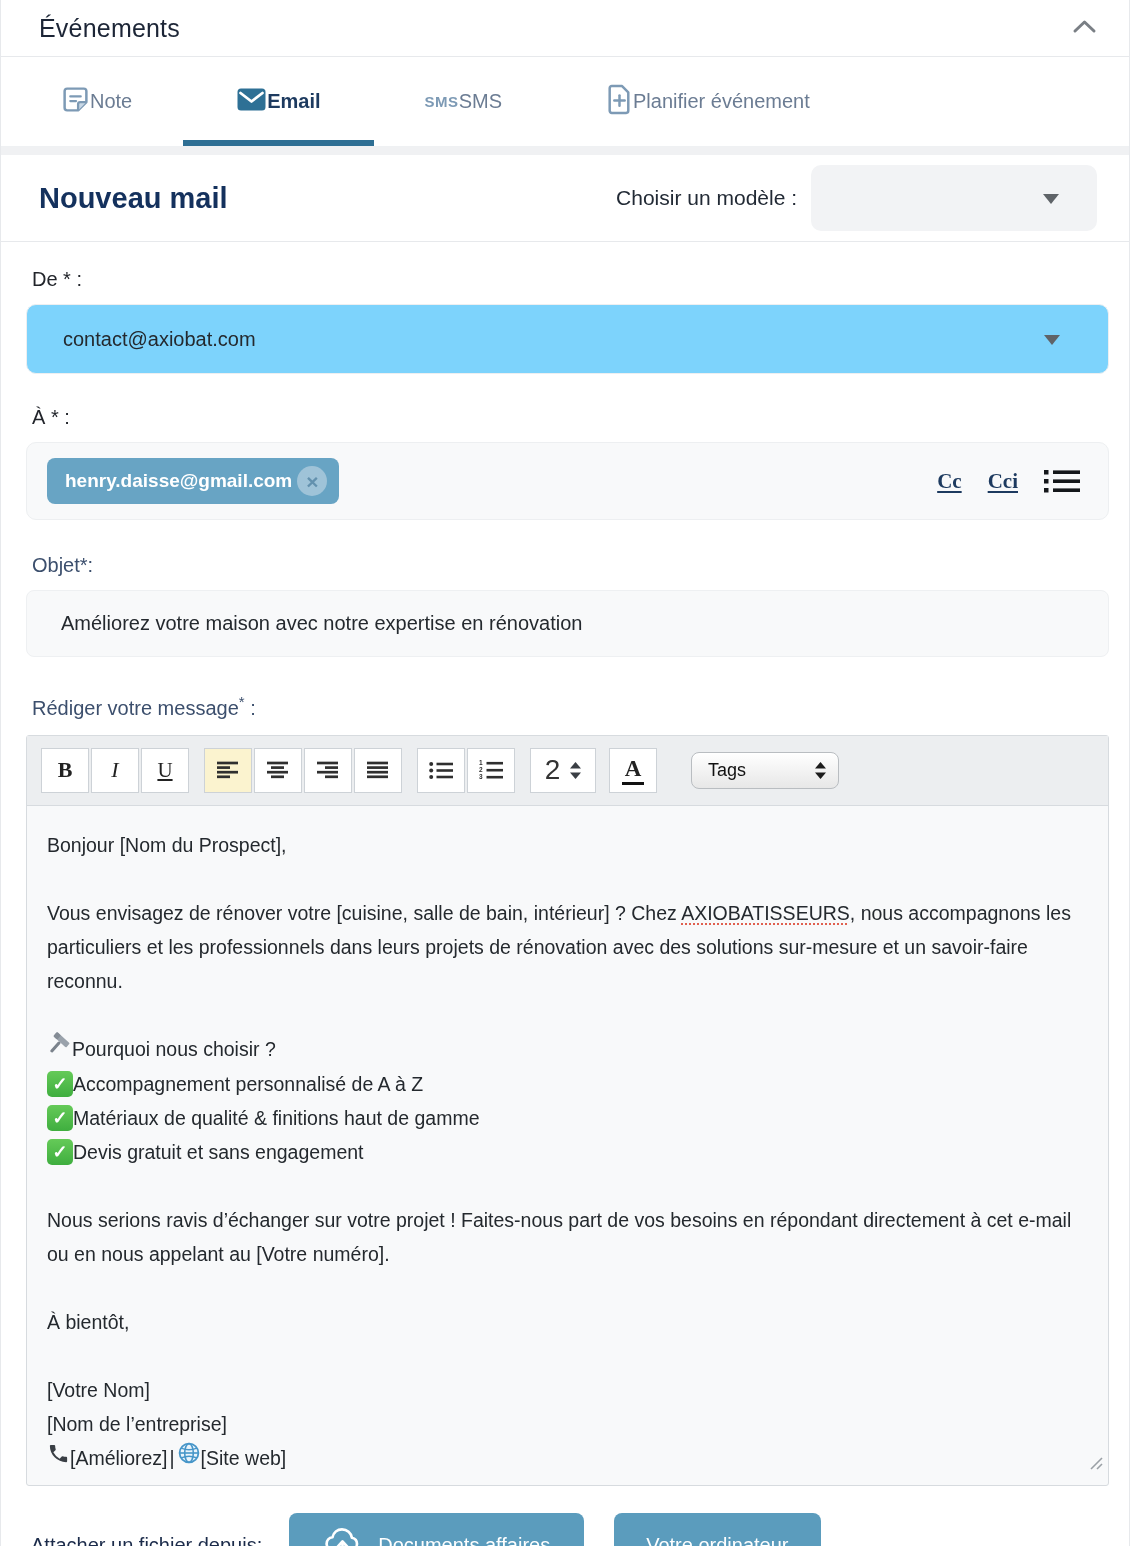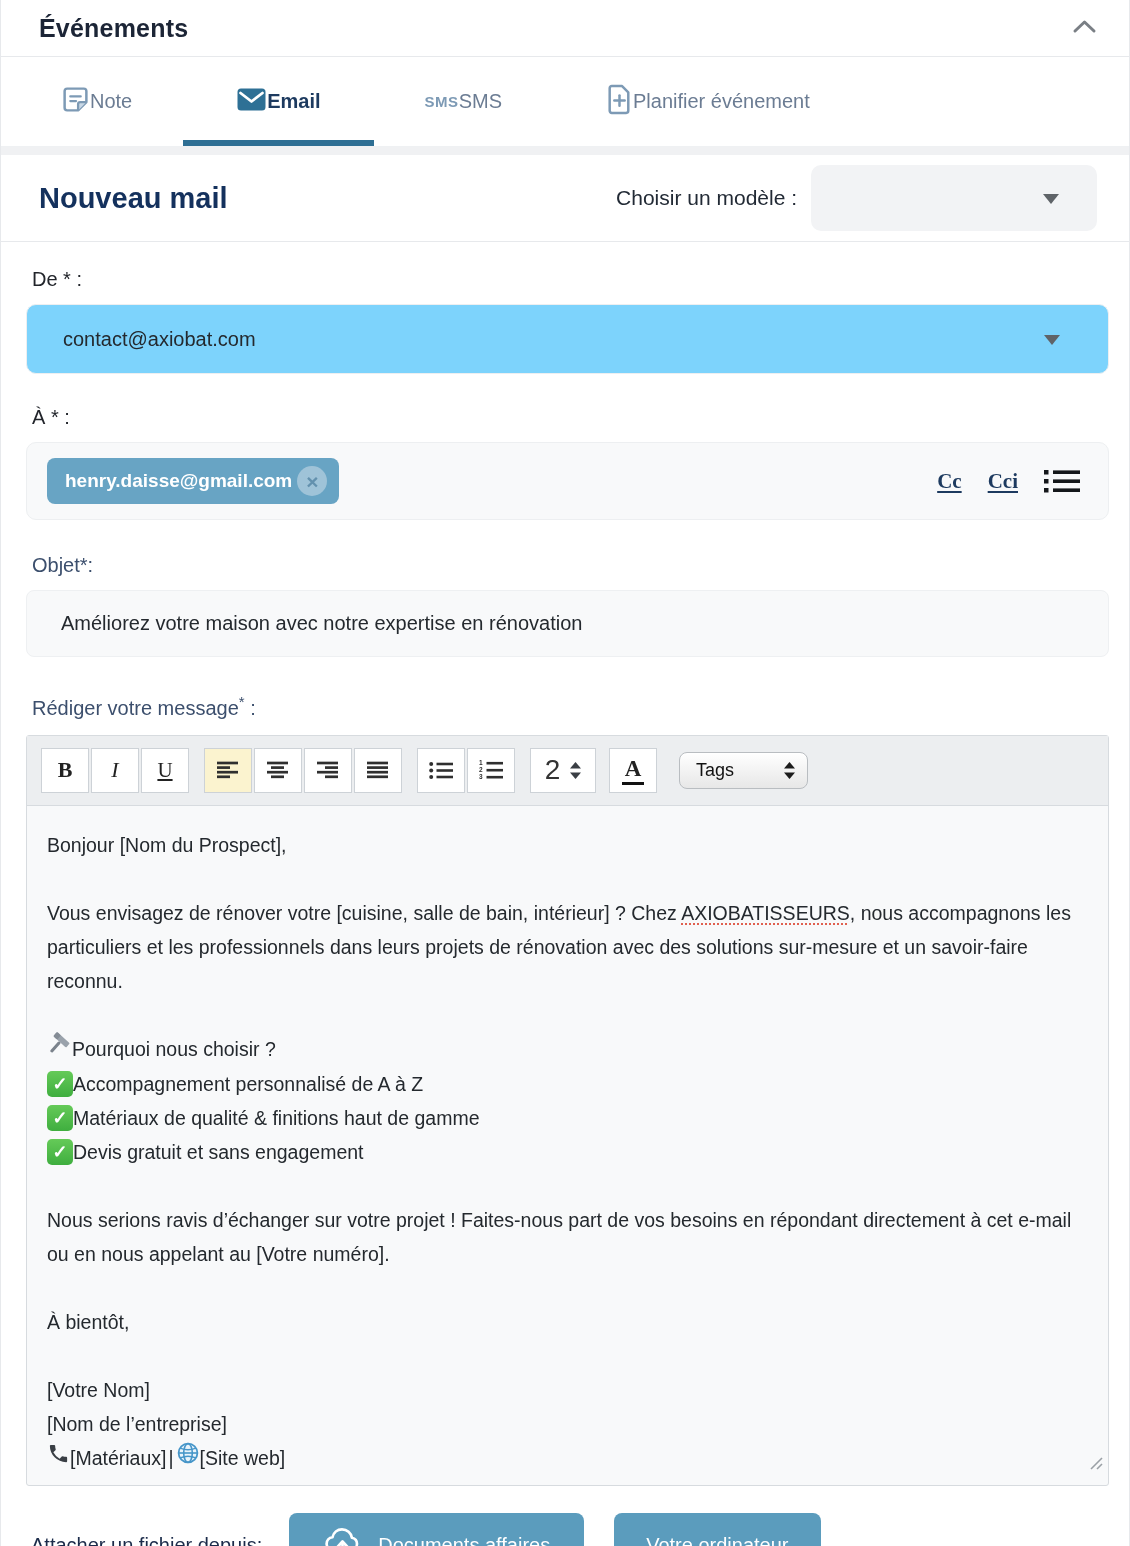--- a/index.html
+++ b/index.html
@@ -6,21 +6,21 @@
   html,body { background:#fff; }
   body {
     width:1130px; margin:0 auto;
     font-family:"Liberation Sans", sans-serif;
     color:#24292e;
   }
   .page { width:1130px; min-height:1546px; border-left:1px solid #e7e9ec; border-right:1px solid #e7e9ec; background:#fff; }
 
   
   .panel-header { height:57px; display:flex; align-items:center; justify-content:space-between; padding:0 32px 0 38px; border-bottom:1px solid #e7e9ec; }
-  .panel-title { font-size:25px; font-weight:700; color:#1c2536; letter-spacing:.2px; }
+  .panel-title { font-size:25px; font-weight:400; color:#1c2536; letter-spacing:.2px; }
   .chev-btn { display:flex; align-items:center; cursor:pointer; }
 
   
   .tabs-row { height:90px; display:flex; align-items:stretch; padding-left:60px; border-bottom:1px solid #eff1f3; column-gap:104px; }
   .tab { display:flex; align-items:center; gap:0; position:relative; cursor:pointer; }
   .tab-label { font-size:20px; color:#6b7c93; }
   .tab.active .tab-label { color:#1d3a5f; font-weight:700; }
   .tab.active::after { content:""; position:absolute; left:-53px; right:-53px; bottom:0; height:6px; background:#2e6f94; }
   .sms-glyph { font-size:15px; font-weight:700; color:#7d9ab5; letter-spacing:.5px; }
   .band { height:8px; background:#f0f1f3; }
@@ -57,21 +57,21 @@
   .toolbar { background:#eceef0; padding:12px 14px; display:flex; align-items:center; border-bottom:1px solid #d7dbdf; }
   .tb-group { display:flex; margin-right:13px; }
   .tb-btn { width:48px; height:45px; background:#fff; border:1px solid #cdd2d7; display:flex; align-items:center; justify-content:center; margin-right:2px; cursor:pointer; }
   .tb-btn.active { background:#fbf3cf; }
   .glyph-b { font-family:"Liberation Serif", serif; font-size:22px; font-weight:700; color:#222; }
   .glyph-i { font-family:"Liberation Serif", serif; font-size:22px; font-style:italic; color:#222; }
   .glyph-u { font-family:"Liberation Serif", serif; font-size:21px; text-decoration:underline; color:#222; }
   .size-box { width:66px; height:45px; background:#fff; border:1px solid #cdd2d7; display:flex; align-items:center; justify-content:center; gap:10px; margin-right:13px; cursor:pointer; }
   .size-val { font-size:28px; color:#333; }
   .a-glyph { font-family:"Liberation Serif", serif; font-size:23px; font-weight:700; color:#222; border-bottom:3px solid #111; padding:0 3px 1px; line-height:1.1; }
-  .tags-select { margin-left:20px; width:129px; height:37px; border-radius:8px; border:1px solid #b9bdc1; background:linear-gradient(#ffffff,#e7e7e7); box-shadow:inset 0 1px 0 #fff; display:flex; align-items:center; padding:0 12px 0 16px; font-size:18px; color:#111; cursor:pointer; }
+  .tags-select { margin-left:32px; width:148px; height:37px; border-radius:8px; border:1px solid #b9bdc1; background:linear-gradient(#ffffff,#e7e7e7); box-shadow:inset 0 1px 0 #fff; display:flex; align-items:center; padding:0 12px 0 16px; font-size:18px; color:#111; cursor:pointer; }
   .tags-select .arrs { margin-left:auto; }
 
   .editor-body { padding:22px 22px 10px 20px; font-size:19.5px; line-height:34px; color:#24292e; position:relative; min-height:630px; cursor:text; }
   .line { min-height:34px; }
   .iline { display:flex; align-items:center; gap:0; min-height:34px; }
   .blank { height:34px; }
   .spell { text-decoration:underline; text-decoration-style:dotted; text-decoration-color:#e0604f; text-decoration-thickness:2px; text-underline-offset:4px; }
   .check-badge { width:26px; height:26px; border-radius:5px; background:linear-gradient(#65ca58,#3fae3f); color:#fff; font-size:18px; font-weight:700; display:inline-flex; align-items:center; justify-content:center; flex:0 0 auto; }
   .sig-sep { color:#24292e; padding:0 2px; }
   .resize-handle { position:absolute; right:5px; bottom:5px; cursor:nwse-resize; }
@@ -328,21 +328,21 @@
         <div class="line">À bientôt,</div>
         <div class="blank"></div>
         <div class="line">[Votre Nom]</div>
         <div class="line">[Nom de l’entreprise]</div>
         <div class="iline">
           <span>
             <svg width="23" height="23" viewBox="0 0 24 24">
                 <path d="M6.62 10.79a15.05 15.05 0 0 0 6.59 6.59l2.2-2.2a1 1 0 0 1 1.02-.24 11.36 11.36 0 0 0 3.57.57 1 1 0 0 1 1 1V20a1 1 0 0 1-1 1A17 17 0 0 1 3 4a1 1 0 0 1 1-1h3.5a1 1 0 0 1 1 1 11.36 11.36 0 0 0 .57 3.57 1 1 0 0 1-.25 1.02Z" fill="#3a3f45"></path>
               </svg>
           </span>
-          <span>[Matériaux]</span>
+          <span>[Améliorez]</span>
           <span class="sig-sep">|</span>
           <span>
             <svg width="24" height="24" viewBox="0 0 24 24">
                 <circle cx="12" cy="12" r="9.4" fill="#eaf4fb" stroke="#4796c9" stroke-width="1.8"></circle>
                 <ellipse cx="12" cy="12" rx="4.3" ry="9.4" fill="none" stroke="#4796c9" stroke-width="1.6"></ellipse>
                 <line x1="2.6" y1="12" x2="21.4" y2="12" stroke="#4796c9" stroke-width="1.6"></line>
                 <path d="M4.2 7.1 Q12 10.3 19.8 7.1 M4.2 16.9 Q12 13.7 19.8 16.9" fill="none" stroke="#4796c9" stroke-width="1.5"></path>
               </svg>
           </span>
           <span>[Site web]</span>

